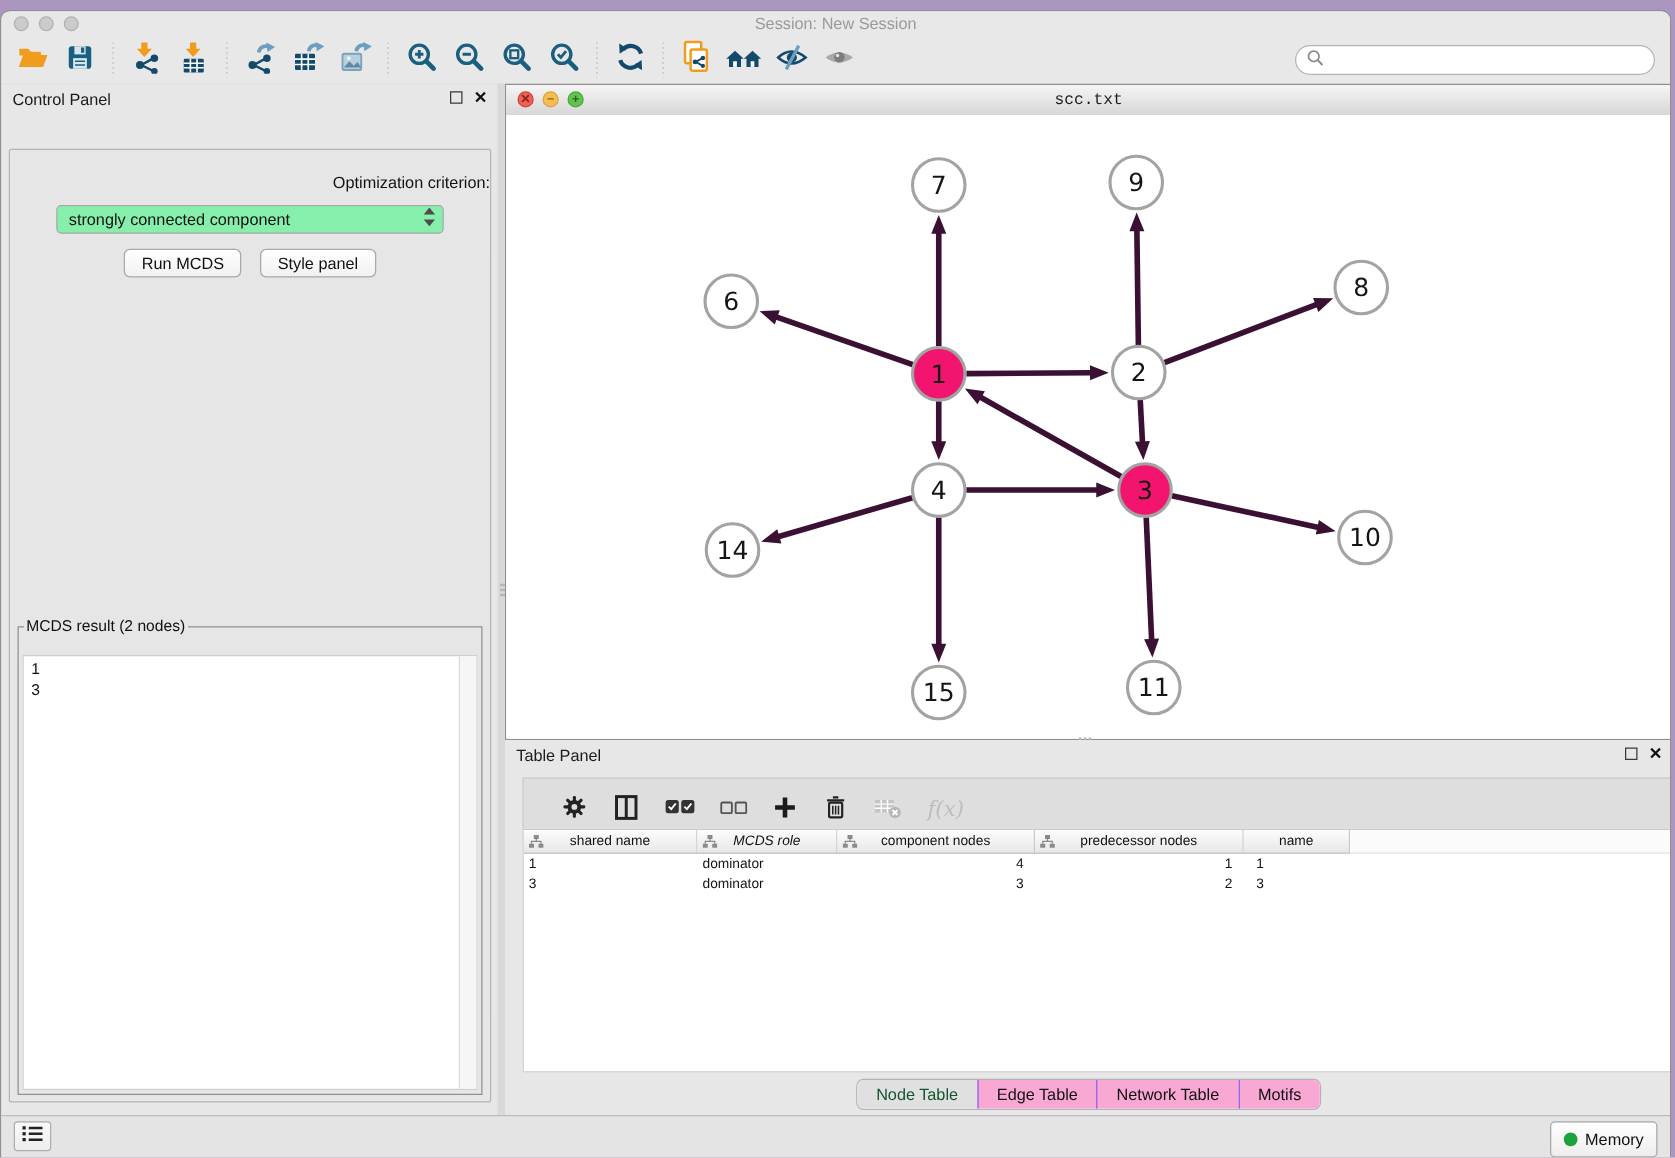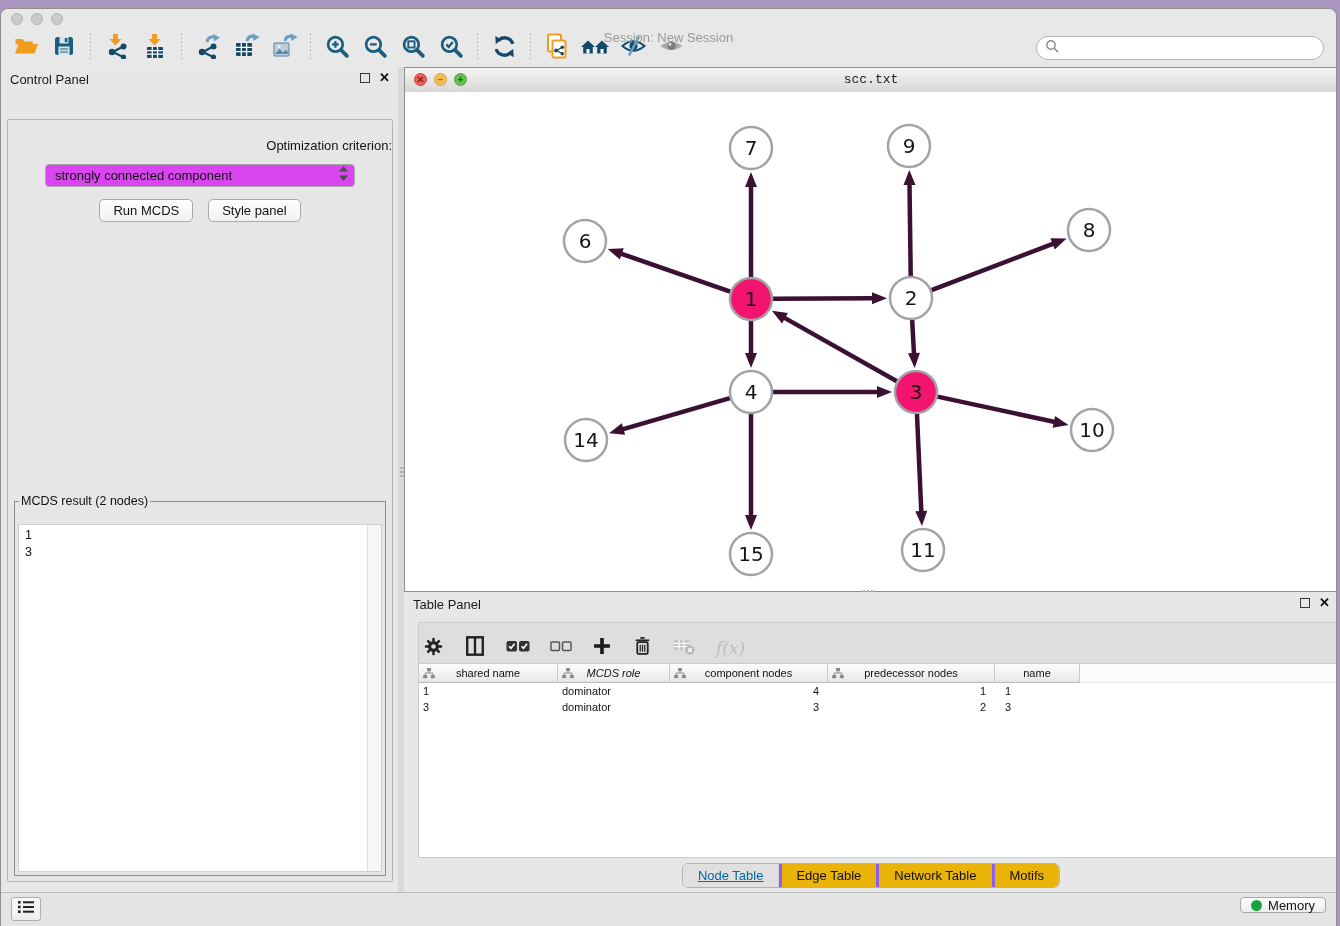--- a/index.html
+++ b/index.html
@@ -11,21 +11,21 @@
   }
   #app-window{
     position:absolute;left:0;top:8px;right:3px;bottom:0;
     background:#e8e8e8;border-radius:8px 8px 0 0;overflow:hidden;
     border:1px solid #8f8f8f;border-bottom:none;box-sizing:border-box;
   }
   
   .titlebar{position:relative;height:20px;background:#e8e8e8;}
   .titlebar .title{
     position:absolute;left:0;right:0;top:2px;text-align:center;
-    font-size:13px;color:#9a9a9a;margin-top:19px;
+    font-size:13px;color:#9a9a9a;
   }
   .tl-group{position:absolute;left:10px;top:4px;display:flex;gap:8px;}
   .tl{width:12px;height:12px;border-radius:50%;background:#cbcbcb;border:1px solid #b1b1b1;box-sizing:border-box;}
   
   .toolbar{
     height:38px;display:flex;align-items:center;padding-left:6px;
     background:#e8e8e8;border-bottom:1px solid #c6c6c6;
   }
   .tb-btn{width:38px;height:32px;display:flex;align-items:center;justify-content:center;flex:none;}
   .tb-sep{width:1px;height:28px;margin:0 7px;flex:none;
@@ -55,21 +55,21 @@
   .cp-tab.selected{
     background:#e3e3e3;color:#c4c4c4;border-radius:6px 6px 0 0;
     border-color:#b2b2b2;z-index:2;
   }
   .cp-box{
     position:absolute;left:6px;right:5px;top:52px;bottom:12px;
     border:1px solid #b5b5b5;background:#e6e6e6;border-radius:2px;
   }
   .opt-label{margin-top:18px;text-align:right;font-size:13px;color:#121212;}
   .dropdown{
-    margin:11px auto 0;width:310px;height:23px;background:#d946ef;
+    margin:11px auto 0;width:310px;height:23px;background:#86efac;
     border:1px solid #a8a8a8;border-radius:4px;display:flex;align-items:center;
     padding:0 6px 0 9px;box-sizing:border-box;
   }
   .dropdown .dd-value{flex:1;font-size:13px;color:#111;}
   .btn-row{display:flex;justify-content:center;gap:15px;margin-top:12px;}
   .push-btn{
     font-size:13px;color:#111;background:linear-gradient(#ffffff,#f1f1f1);
     border:1px solid #a9a9a9;border-radius:5px;padding:3px 13px;
     font-family:"Liberation Sans",sans-serif;
   }
@@ -95,21 +95,21 @@
     font-size:10px;font-weight:bold;text-align:center;line-height:11px;}
   .tl2.red{background:#ee6156;border:1px solid #ce4237;color:#8c231c;}
   .tl2.yellow{background:#f5bd4f;border:1px solid #d9a33e;color:#95691e;}
   .tl2.green{background:#61c250;border:1px solid #4aa73c;color:#276418;}
   .net-canvas{position:absolute;left:0;top:24px;right:0;bottom:0;background:#fff;}
   
   #table-panel{position:absolute;left:403px;top:525px;width:934px;height:302px;background:#e7e7e7;}
   .tp-toolbar{
     position:absolute;left:14px;right:0;top:30px;height:52px;
     background:#dedede;border:1px solid #cbcbcb;box-sizing:border-box;
-    display:flex;align-items:center;gap:20px;padding-left:4px;
+    display:flex;align-items:center;gap:20px;padding-left:30px;
   }
   .tp-btn{display:flex;align-items:center;justify-content:center;}
   .fx-label{font-family:"DejaVu Serif",serif;font-style:italic;font-size:17px;color:#bdbdbd;}
   .tp-table{
     position:absolute;left:14px;right:0;top:71px;bottom:36px;
     background:#fff;border:1px solid #cbcbcb;box-sizing:border-box;overflow:hidden;
   }
   .thead{display:flex;height:19px;}
   .th{
     display:flex;align-items:center;justify-content:center;position:relative;
@@ -119,35 +119,35 @@
   }
   .th .tree-ico{position:absolute;left:4px;top:4px;}
   .th-fill{flex:1;background:#fbfbfb;border-bottom:1px solid #e4e4e4;}
   .tr{display:flex;height:16px;align-items:center;}
   .td{font-size:11px;color:#141414;box-sizing:border-box;flex:none;overflow:hidden;white-space:nowrap;}
   
   .tabbar{
     position:absolute;bottom:6px;left:50%;transform:translateX(-50%);
     display:flex;border:1px solid #b2b2b2;border-radius:6px;overflow:hidden;background:#fff;
   }
-  .tabbar .tab{font-size:13px;padding:4px 15px;color:#111;background:#eab308;border-left:3px solid #8b5cf6;}
+  .tabbar .tab{font-size:13px;padding:4px 15px;color:#111;background:#f9a8d4;border-left:1px solid #8b5cf6;}
   .tabbar .tab:first-child{border-left:none;}
-  .tabbar .tab.selected{background:#e0e0e0;color:#0369a1;text-decoration:underline;}
+  .tabbar .tab.selected{background:#e0e0e0;color:#14532d;}
   
   .statusbar{
     position:absolute;left:0;right:0;bottom:0;height:33px;
     background:#e4e4e4;border-top:1px solid #bcbcbc;
   }
   .list-btn{
     position:absolute;left:10px;top:4px;width:30px;height:24px;
     background:linear-gradient(#fafafa,#ededed);border:1px solid #aeaeae;border-radius:3px;
     display:flex;align-items:center;justify-content:center;box-sizing:border-box;
   }
   .memory-btn{
-    position:absolute;right:10px;top:4px;height:16px;
+    position:absolute;right:10px;top:4px;height:29px;
     background:linear-gradient(#ffffff,#ededed);border:1px solid #a8a8a8;border-radius:4px;
     display:flex;align-items:center;gap:6px;padding:0 10px;box-sizing:border-box;
   }
   .mem-dot{width:11px;height:11px;border-radius:50%;background:#1ca23c;}
   .mem-label{font-size:13px;color:#111;}
   .grip-h{position:absolute;width:14px;height:5px;left:860px;top:522px;display:flex;gap:2px;align-items:center;justify-content:center;}
   .grip-h i{width:2px;height:4px;background:#b5b5b5;display:block;}
   .grip-v{position:absolute;width:5px;height:14px;left:398px;top:398px;display:flex;flex-direction:column;gap:2px;align-items:center;justify-content:center;}
   .grip-v i{width:4px;height:2px;background:#b5b5b5;display:block;}
 </style>

